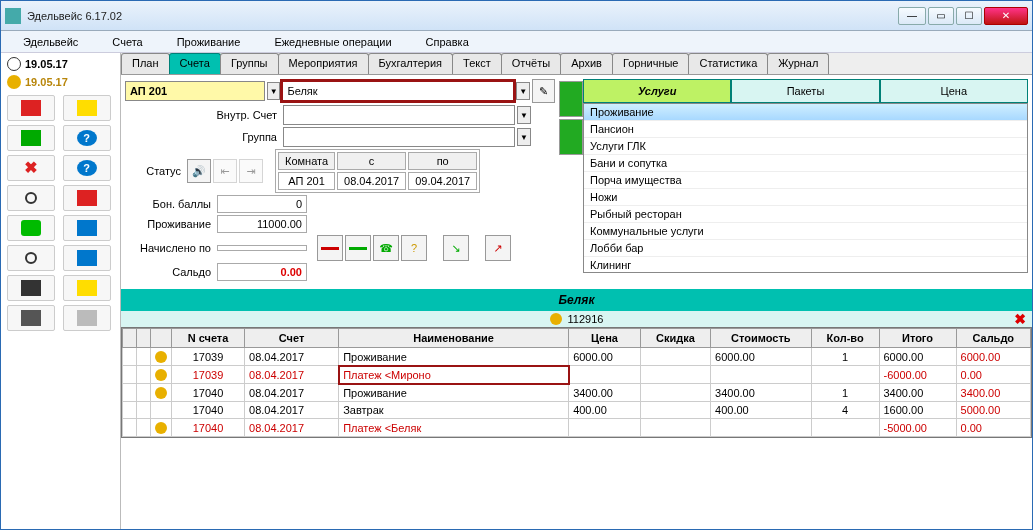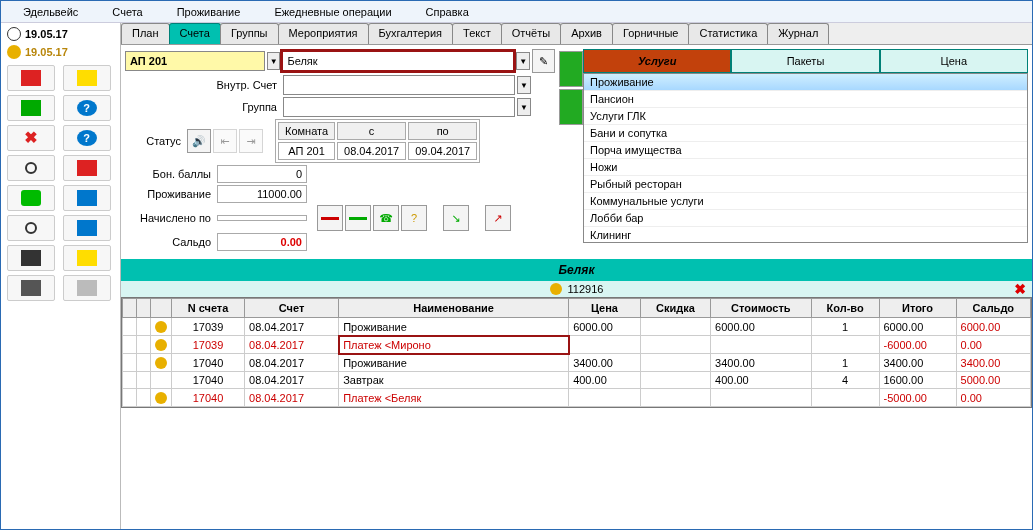--- a/index.html
+++ b/index.html
@@ -58,21 +58,21 @@
 
 .value-r { text-align:right; width:90px; border:1px solid #aaa; padding:2px 4px; }
 .red-val { color:#d00; font-weight:bold; }
 
 .mini-table { border:1px solid #aaa; }
 .mini-table th, .mini-table td { border:1px solid #aaa; padding:2px 6px; font-weight:normal; font-size:11px; text-align:center; }
 .mini-table th { background:#f0f0f0; }
 
 .svc-tabs { display:flex; height:24px; }
 .svc-tab { flex:1; border:1px solid #008077; background:#d8f5f2; display:flex; align-items:center; justify-content:center; font-size:11px; }
-.svc-tab.active { background:#c2410c; font-weight:bold; font-style:italic; }
+.svc-tab.active { background:#bef264; font-weight:bold; font-style:italic; }
 .svc-list { border:1px solid #888; background:#fff; height:170px; overflow:hidden; }
 .svc-item { padding:2px 6px; border-bottom:1px solid #eee; }
 .svc-item.sel { background:linear-gradient(#cfefff,#a8d8ff); }
 
 .teal-bar { background:#00c0b0; text-align:center; padding:4px; font-weight:bold; font-style:italic; font-size:12px; color:#000; margin-top:2px; }
 .sub-bar { background:#d8f5f2; text-align:center; padding:2px; display:flex; align-items:center; justify-content:center; gap:6px; position:relative; }
 .sub-bar .x { position:absolute; right:6px; color:#d00; font-weight:bold; font-size:14px; }
 
 .grid { border:1px solid #777; background:#fff; }
 .grid table { width:100%; border-collapse:collapse; }
@@ -86,20 +86,30 @@
 .tool-icons { display:flex; gap:2px; }
 .tool-icons .smallbtn { width:26px; height:26px; }
 .greenbar { display:inline-block; width:18px; height:3px; background:#0a0; }
 .redbar { display:inline-block; width:18px; height:3px; background:#c00; }
 
 </style>
 </head>
 <body>
 
 <div class="window">
+  <div class="titlebar">
+    <div class="app-icon"></div>
+    <div class="title">Эдельвейс 6.17.02</div>
+    <div class="winbtns">
+      <div class="winbtn">—</div>
+      <div class="winbtn box">▭</div>
+      <div class="winbtn box">☐</div>
+      <div class="winbtn close">✕</div>
+    </div>
+  </div>
 
   <div class="menubar">
     <span><span>Эдельвейс</span></span>
     <span><span>Счета</span></span>
     <span><span>Проживание</span></span>
     <span><span>Ежедневные операции</span></span>
     <span><span>Справка</span></span>
   </div>
 
   <div class="main">

